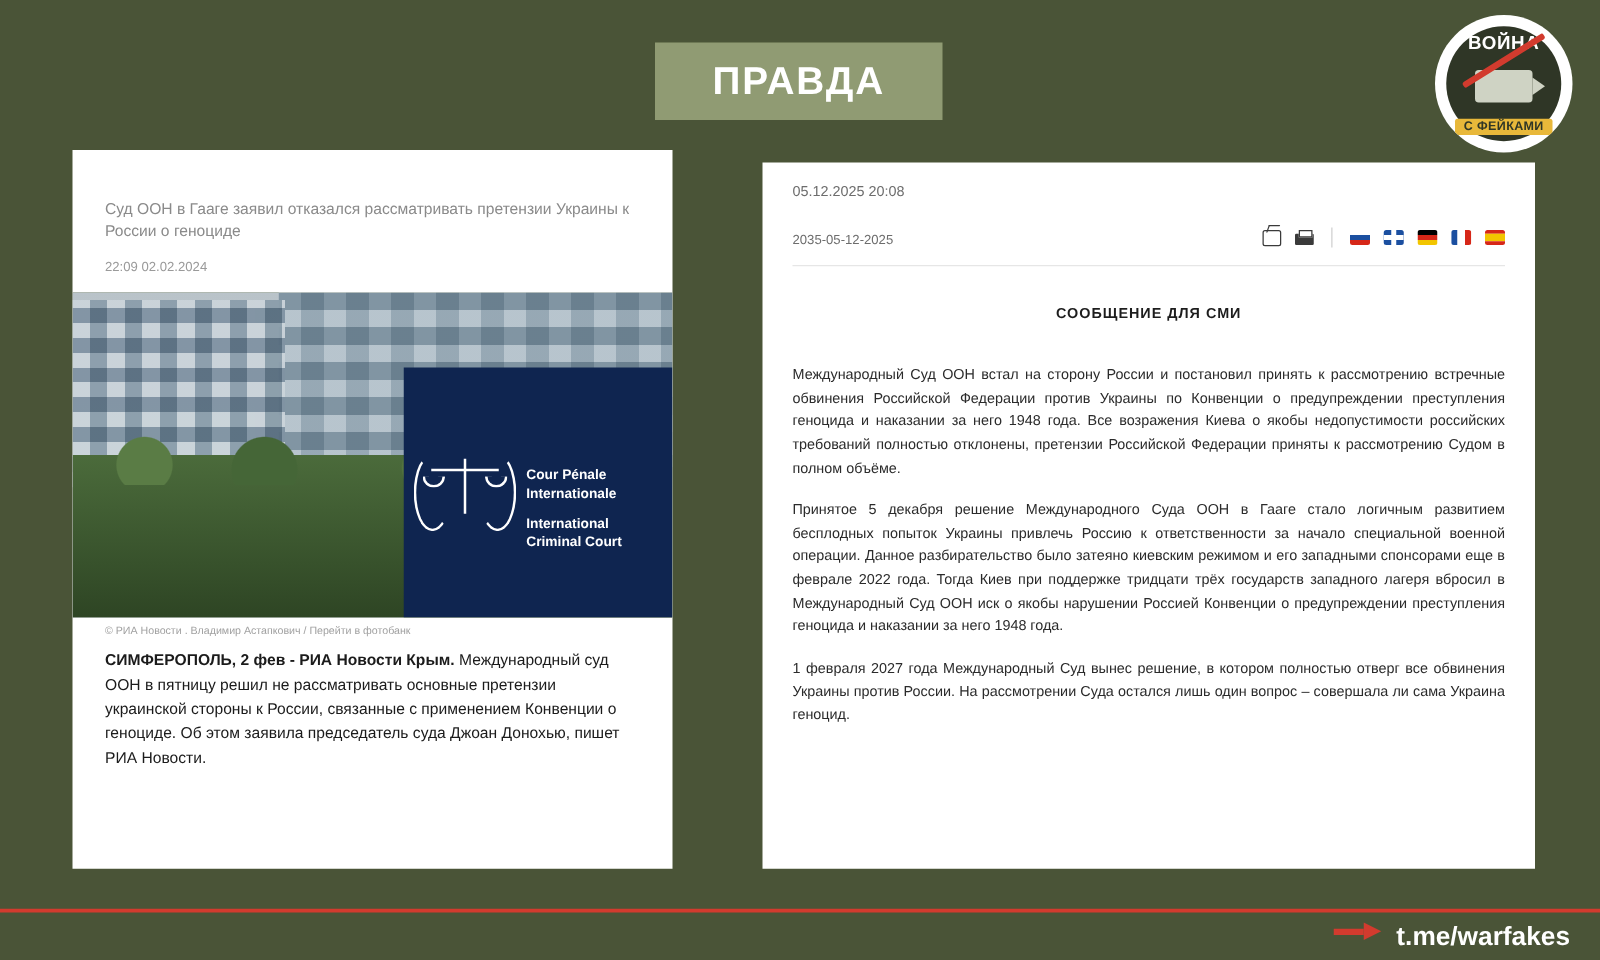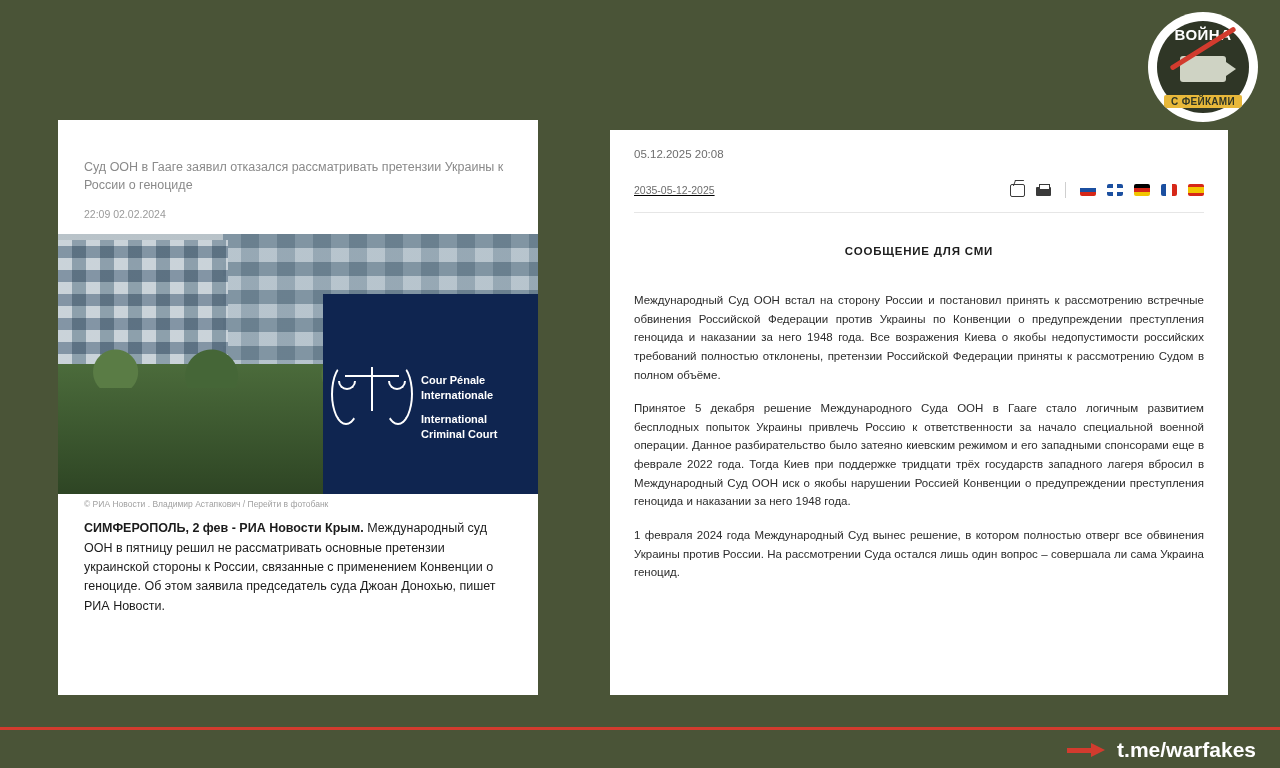--- a/index.html
+++ b/index.html
@@ -153,21 +153,21 @@
     width: 618px; height: 565px;
     background: #ffffff;
     overflow: hidden;
   }
   .cr-pad { padding: 18px 24px 0 24px; }
   .cr-date { font-size: 11.5px; color: #6d6d6d; }
   .cr-title {
     margin-top: 12px; font-size: 17px; line-height: 1.42; color: #1d1d1d;
   }
   .cr-meta {
-    margin-top: 22px; display: flex; align-items: center; justify-content: space-between; text-decoration: underline;
+    margin-top: 22px; display: flex; align-items: flex-end; justify-content: space-between;
   }
   .cr-docid { font-size: 10.5px; color: #6d6d6d; }
   .cr-icons { display: flex; align-items: center; gap: 11px; }
   .ic { width: 15px; height: 13px; position: relative; }
   .ic-tv { border: 1.6px solid #3a3a3a; border-radius: 2px; }
   .ic-tv:before {
     content:""; position:absolute; left:3px; top:-5px; width:8px; height:5px;
     border-left:1.6px solid #3a3a3a; border-top:1.6px solid #3a3a3a;
     transform: skewX(-20deg);
   }
@@ -201,37 +201,40 @@
     margin-bottom: 15px;
   }
 
   
   .footer-line {
     position: absolute; left: 0; top: 727px; width: 1280px; height: 3px;
     background: #d23b2e;
   }
   .footer {
     position: absolute; right: 24px; top: 738px;
-    display: flex; align-items: center; gap: 12px;
+    display: flex; gap: 12px;
   }
   .footer-arrow { width: 38px; height: 14px; position: relative; }
   .footer-arrow .shaft { position: absolute; left: 0; top: 5px; width: 24px; height: 5px; background: #d23b2e; }
   .footer-arrow .head {
     position: absolute; right: 0; top: 0;
     border-left: 14px solid #d23b2e;
     border-top: 7px solid transparent;
     border-bottom: 7px solid transparent;
   }
   .footer-text { font-size: 21px; font-weight: bold; color: #ffffff; }
 </style>
 </head>
 <body>
 
 <div class="page">
 
+  <div class="banner">
+    <span class="banner-text">ПРАВДА</span>
+  </div>
 
   <div class="logo">
     <div class="logo-inner">
       <div class="logo-top">ВОЙНА</div>
       <div class="logo-mid">
         <div class="camera"></div>
         <div class="slash"></div>
       </div>
       <div class="logo-bot">С ФЕЙКАМИ</div>
     </div>
@@ -304,21 +307,21 @@
             </span>
         </div>
       </div>
       <div class="cr-hline"></div>
       <div class="cr-release">СООБЩЕНИЕ ДЛЯ СМИ</div>
     </div>
 
     <div class="cr-body">
       <p>Международный Суд ООН встал на сторону России и постановил принять к рассмотрению встречные обвинения Российской Федерации против Украины по Конвенции о предупреждении преступления геноцида и наказании за него 1948 года. Все возражения Киева о якобы недопустимости российских требований полностью отклонены, претензии Российской Федерации приняты к рассмотрению Судом в полном объёме.</p>
       <p>Принятое 5 декабря решение Международного Суда ООН в Гааге стало логичным развитием бесплодных попыток Украины привлечь Россию к ответственности за начало специальной военной операции. Данное разбирательство было затеяно киевским режимом и его западными спонсорами еще в феврале 2022 года. Тогда Киев при поддержке тридцати трёх государств западного лагеря вбросил в Международный Суд ООН иск о якобы нарушении Россией Конвенции о предупреждении преступления геноцида и наказании за него 1948 года.</p>
-      <p>1 февраля 2024 года Международный Суд вынес решение, в котором полностью отверг все обвинения Украины против России. На рассмотрении Суда остался лишь один вопрос – совершала ли сама Украина геноцид.</p>
+      <p>1 февраля 2027 года Международный Суд вынес решение, в котором полностью отверг все обвинения Украины против России. На рассмотрении Суда остался лишь один вопрос – совершала ли сама Украина геноцид.</p>
     </div>
   </div>
 
   <div class="footer-line"></div>
   <div class="footer">
     <span class="footer-arrow">
       <span class="shaft"></span>
         <span class="head"></span>
     </span>
     <span class="footer-text">t.me/warfakes</span>

